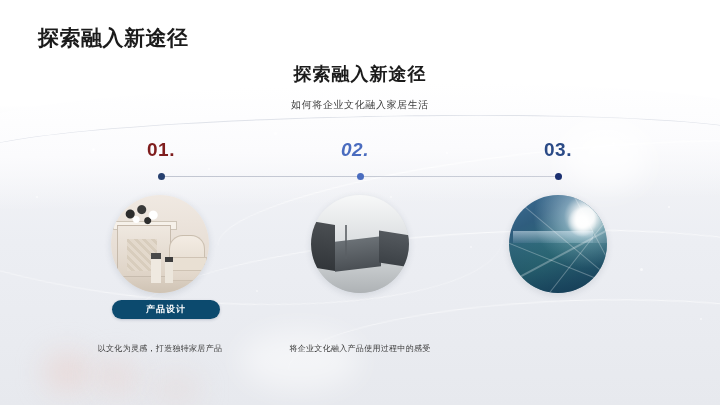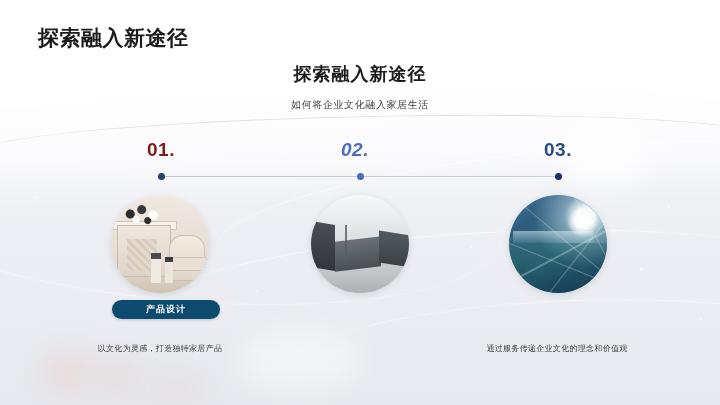--- a/index.html
+++ b/index.html
@@ -371,31 +371,31 @@
   <div class="photo" style="left:311px;">
     <div class="photo-inner ph2">
       <div class="sky"></div>
       <div class="ground"></div>
       <div class="blockL"></div>
       <div class="blockM"></div>
       <div class="blockR"></div>
       <div class="pole"></div>
     </div>
   </div>
+  <div class="desc" style="left:285px;">将企业文化融入产品使用过程中的感受</div>
 
   <div class="col" style="left:463px;">
     <div class="col-num" style="color:#2a4a86;">03.</div>
   </div>
   <div class="photo" style="left:509px;">
     <div class="photo-inner ph3">
       <div class="water"></div>
       <div class="bridge"></div>
       <div class="beam b1"></div>
       <div class="beam b2"></div>
       <div class="beam b3"></div>
       <div class="beam b4"></div>
       <div class="beam b5"></div>
       <div class="flare"></div>
     </div>
   </div>
-  <div class="desc" style="left:482px;">通过服务传递企业文化的理念和价值观</div>
 
 </div>
 
 </body></html>

